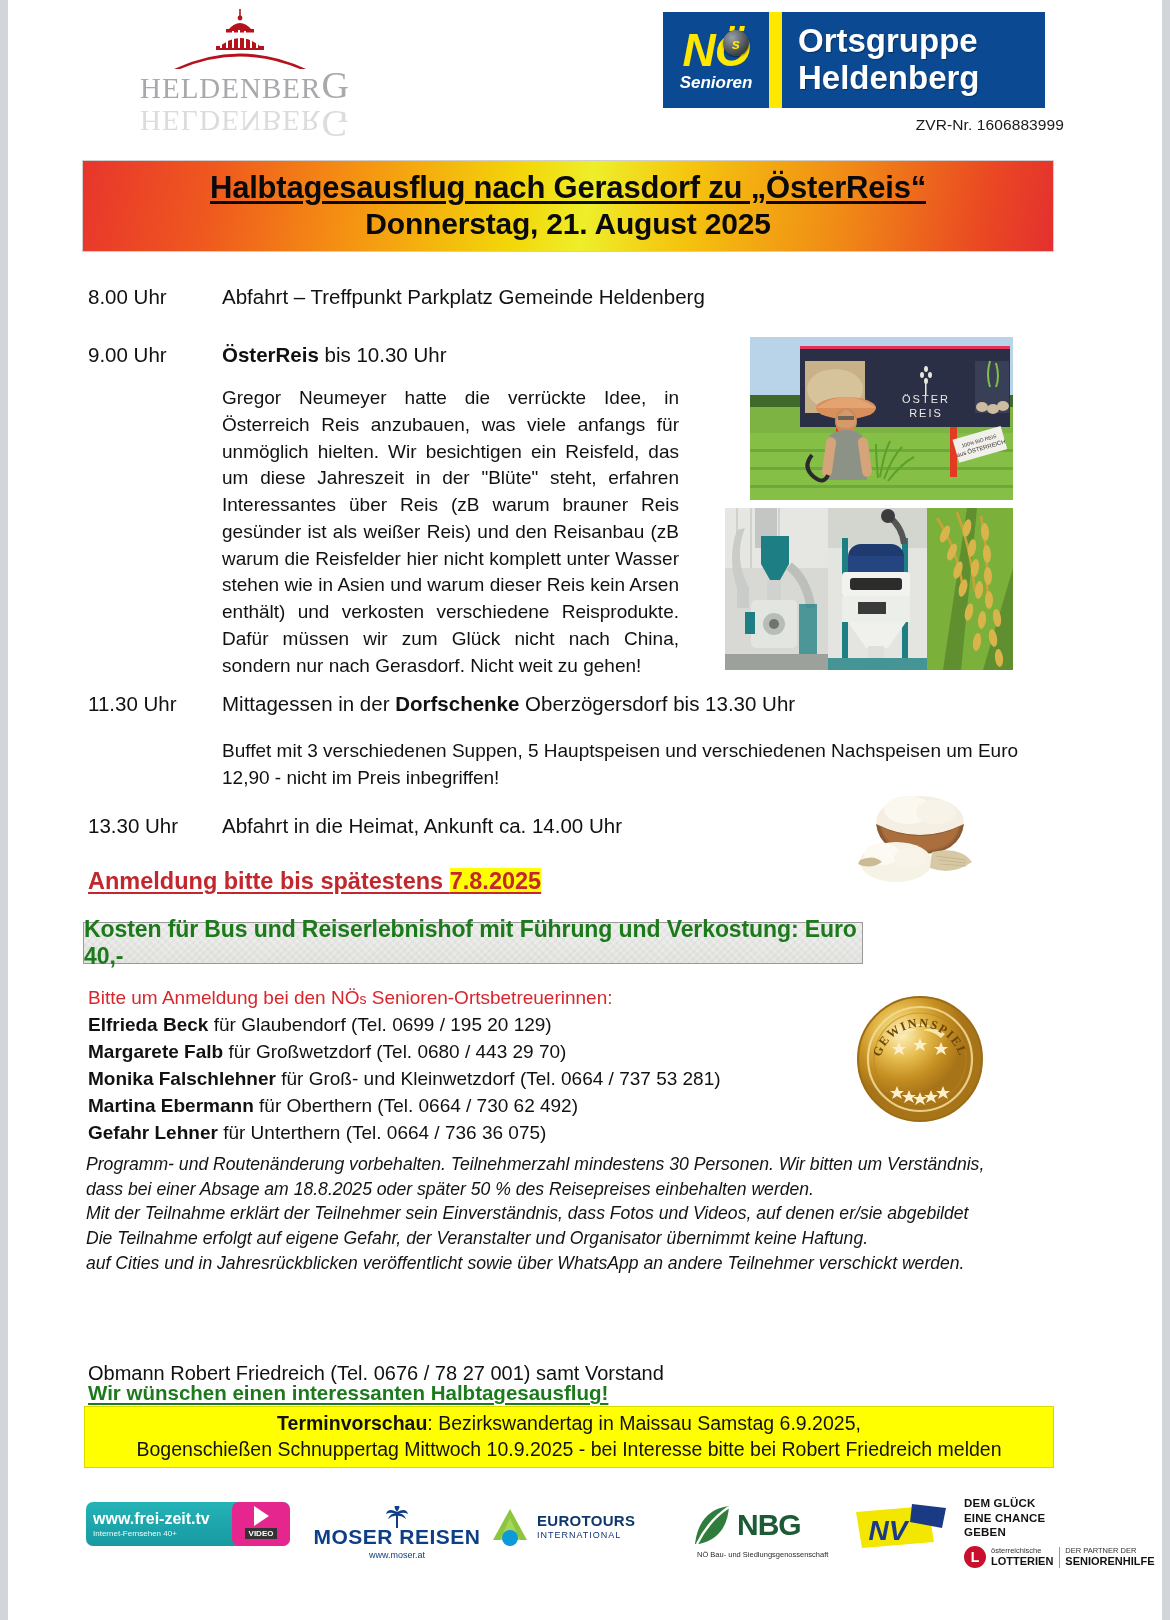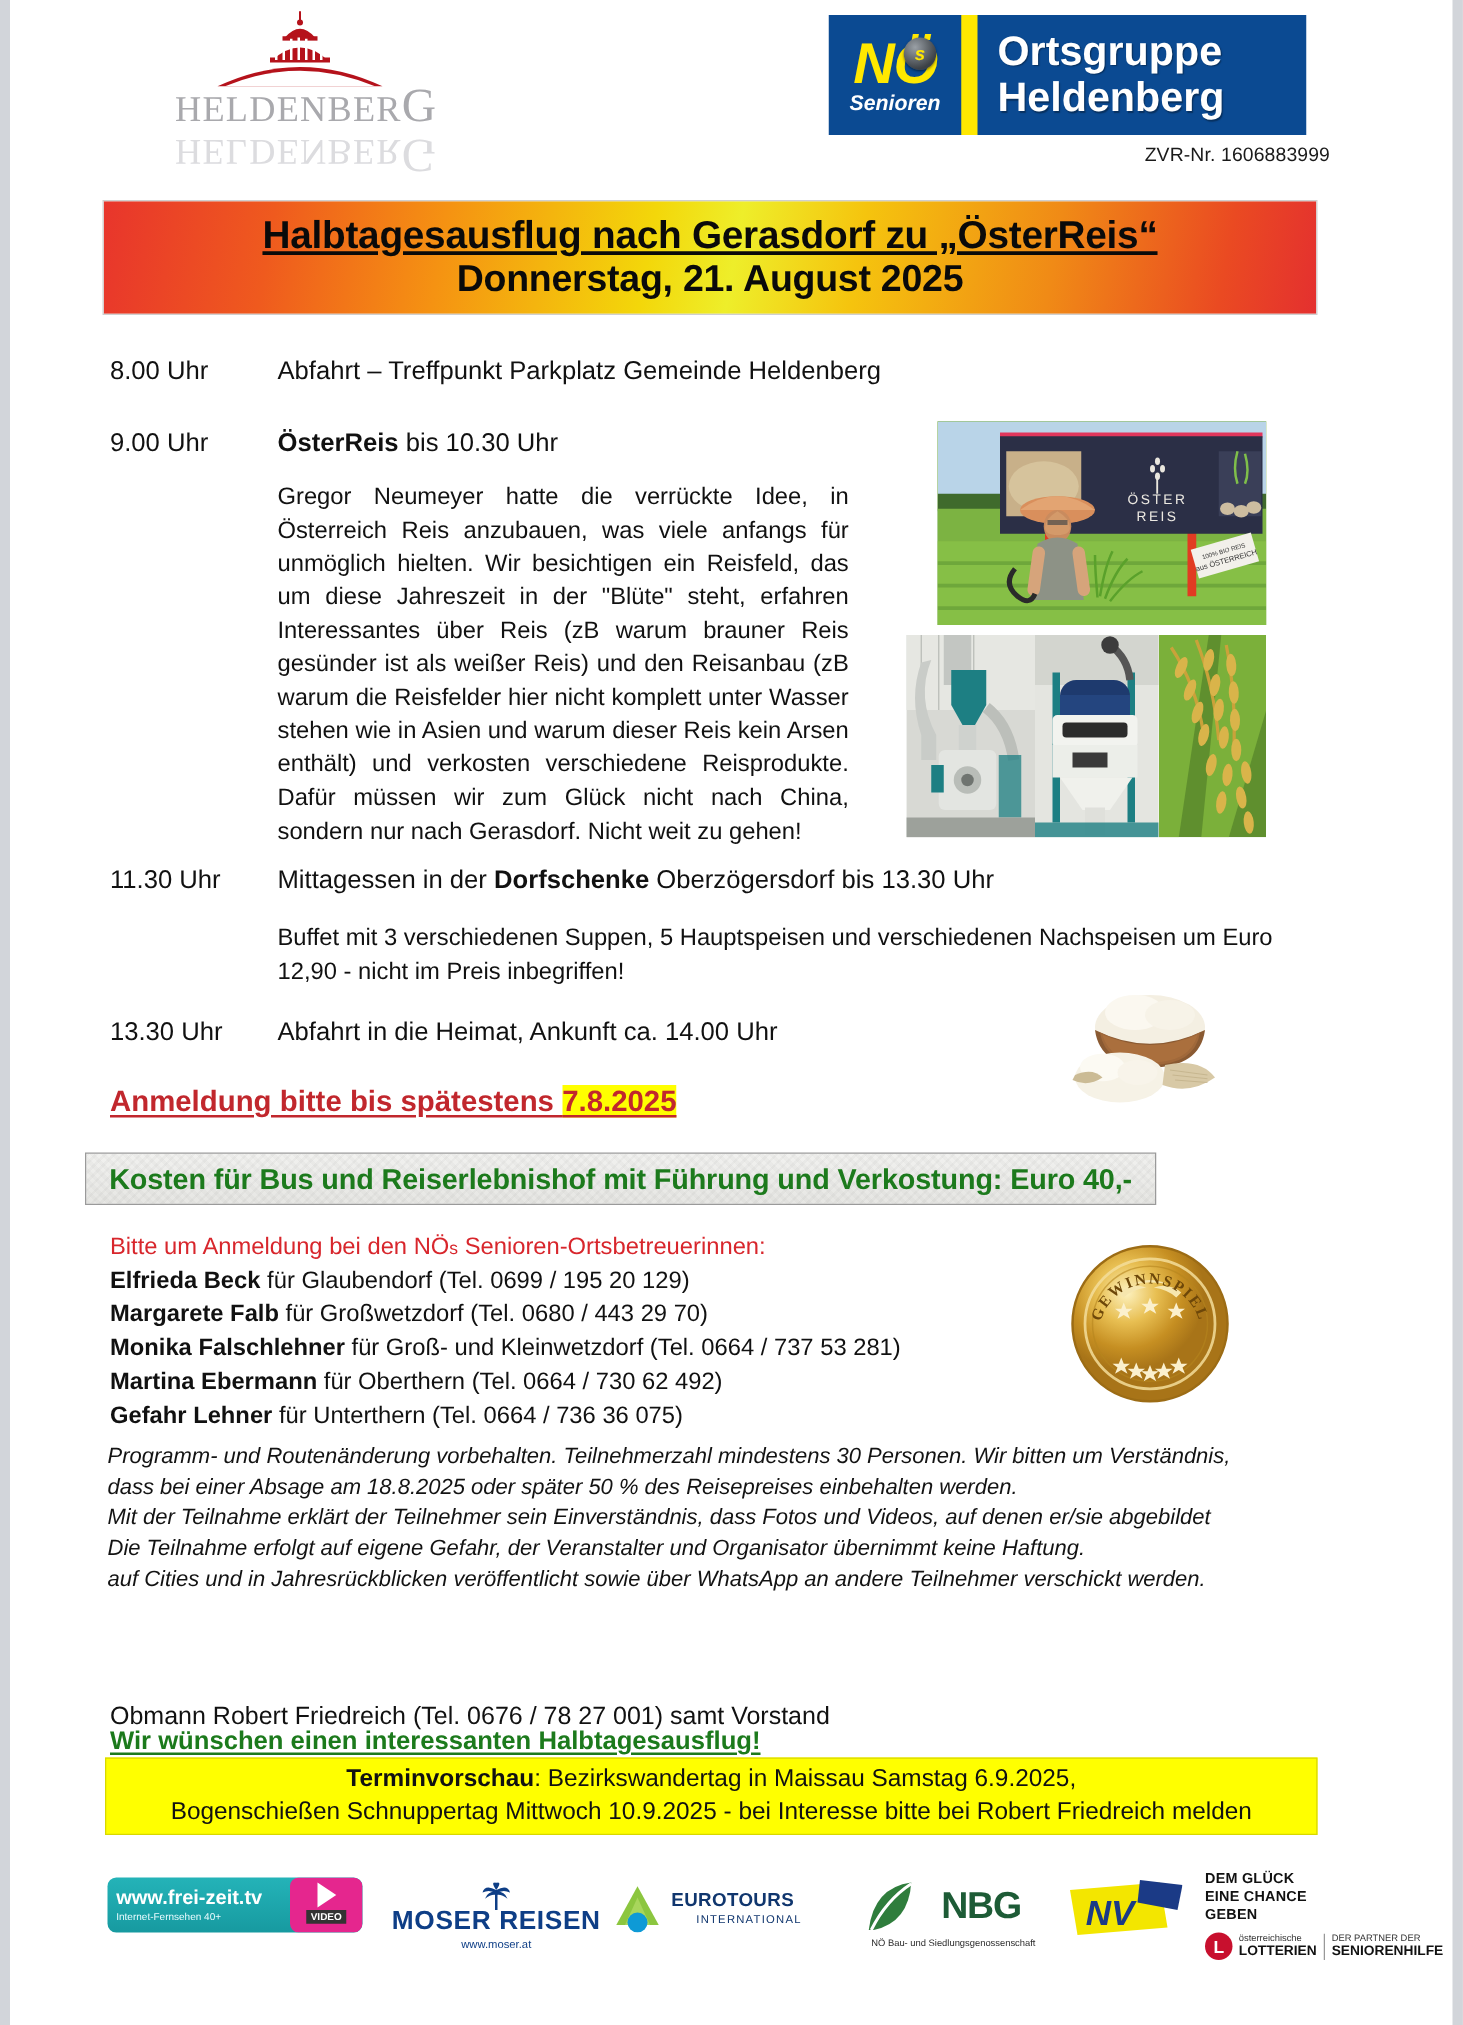--- a/index.html
+++ b/index.html
@@ -222,22 +222,22 @@
     text-underline-offset: 3px;
   }
   .anmeldung .hl {
     background: #ffff00;
     color: #c1272d;
   }
 
   
   .kosten {
     position: absolute;
-    left: 68px; top: 922px;
-    width: 857px; height: 42px;
+    left: 83px; top: 922px;
+    width: 780px; height: 42px;
     box-sizing: border-box;
     border: 1px solid #9a9a9a;
     background:
       repeating-linear-gradient(135deg, rgba(0,0,0,0.028) 0 2px, rgba(255,255,255,0) 2px 5px),
       repeating-linear-gradient(45deg, rgba(0,0,0,0.022) 0 3px, rgba(255,255,255,0) 3px 6px),
       linear-gradient(#f1f1ef, #e6e6e3);
     display: flex; align-items: center; justify-content: center;
   }
   .kosten span {
     font-size: 23px;
@@ -354,23 +354,23 @@
   .moser { left: 220px; top: 14px; width: 186px; text-align:center; }
   .moser-name {
     font-size: 21px; font-weight: 700; color:#0e3e86;
     letter-spacing: 0.5px; line-height:1;
   }
   .moser-sub { font-size: 9px; color:#0e3e86; margin-top:3px; }
 
   .eurotours { left: 405px; top: 14px; width: 200px; display:flex; align-items:center; }
   .et-txt { margin-left: 6px; }
   .et-name { font-size: 15px; font-weight:700; color:#10366e; letter-spacing:0.3px; line-height:1; }
-  .et-sub { font-size: 9px; color:#10366e; letter-spacing:1px; margin-top:2px;margin-left:20px; }
-
-  .nbg { left: 605px; top: 10px; width: 170px; display:flex; align-items:center;gap:16px; }
+  .et-sub { font-size: 9px; color:#10366e; letter-spacing:1px; margin-top:2px; }
+
+  .nbg { left: 605px; top: 10px; width: 170px; display:flex; align-items:center; }
   .nbg-name { font-size: 30px; font-weight:700; color:#1d5b36; letter-spacing:-1px; margin-left:2px; line-height:1; }
   .nbg-sub { font-size: 7.5px; color:#2b2b2b; position:absolute; left:8px; top:48px; white-space:nowrap; }
 
   .nv { left: 770px; top: 12px; width: 92px; height: 46px; }
 
   .lotterien { left: 880px; top: 4px; width: 230px; }
   .lot-slogan { font-size: 11.5px; font-weight:700; color:#111; line-height: 1.28; letter-spacing:0.2px; }
   .lot-row { display:flex; align-items:center; margin-top: 6px; }
   .lot-circle {
     width: 22px; height:22px; border-radius:50%;

